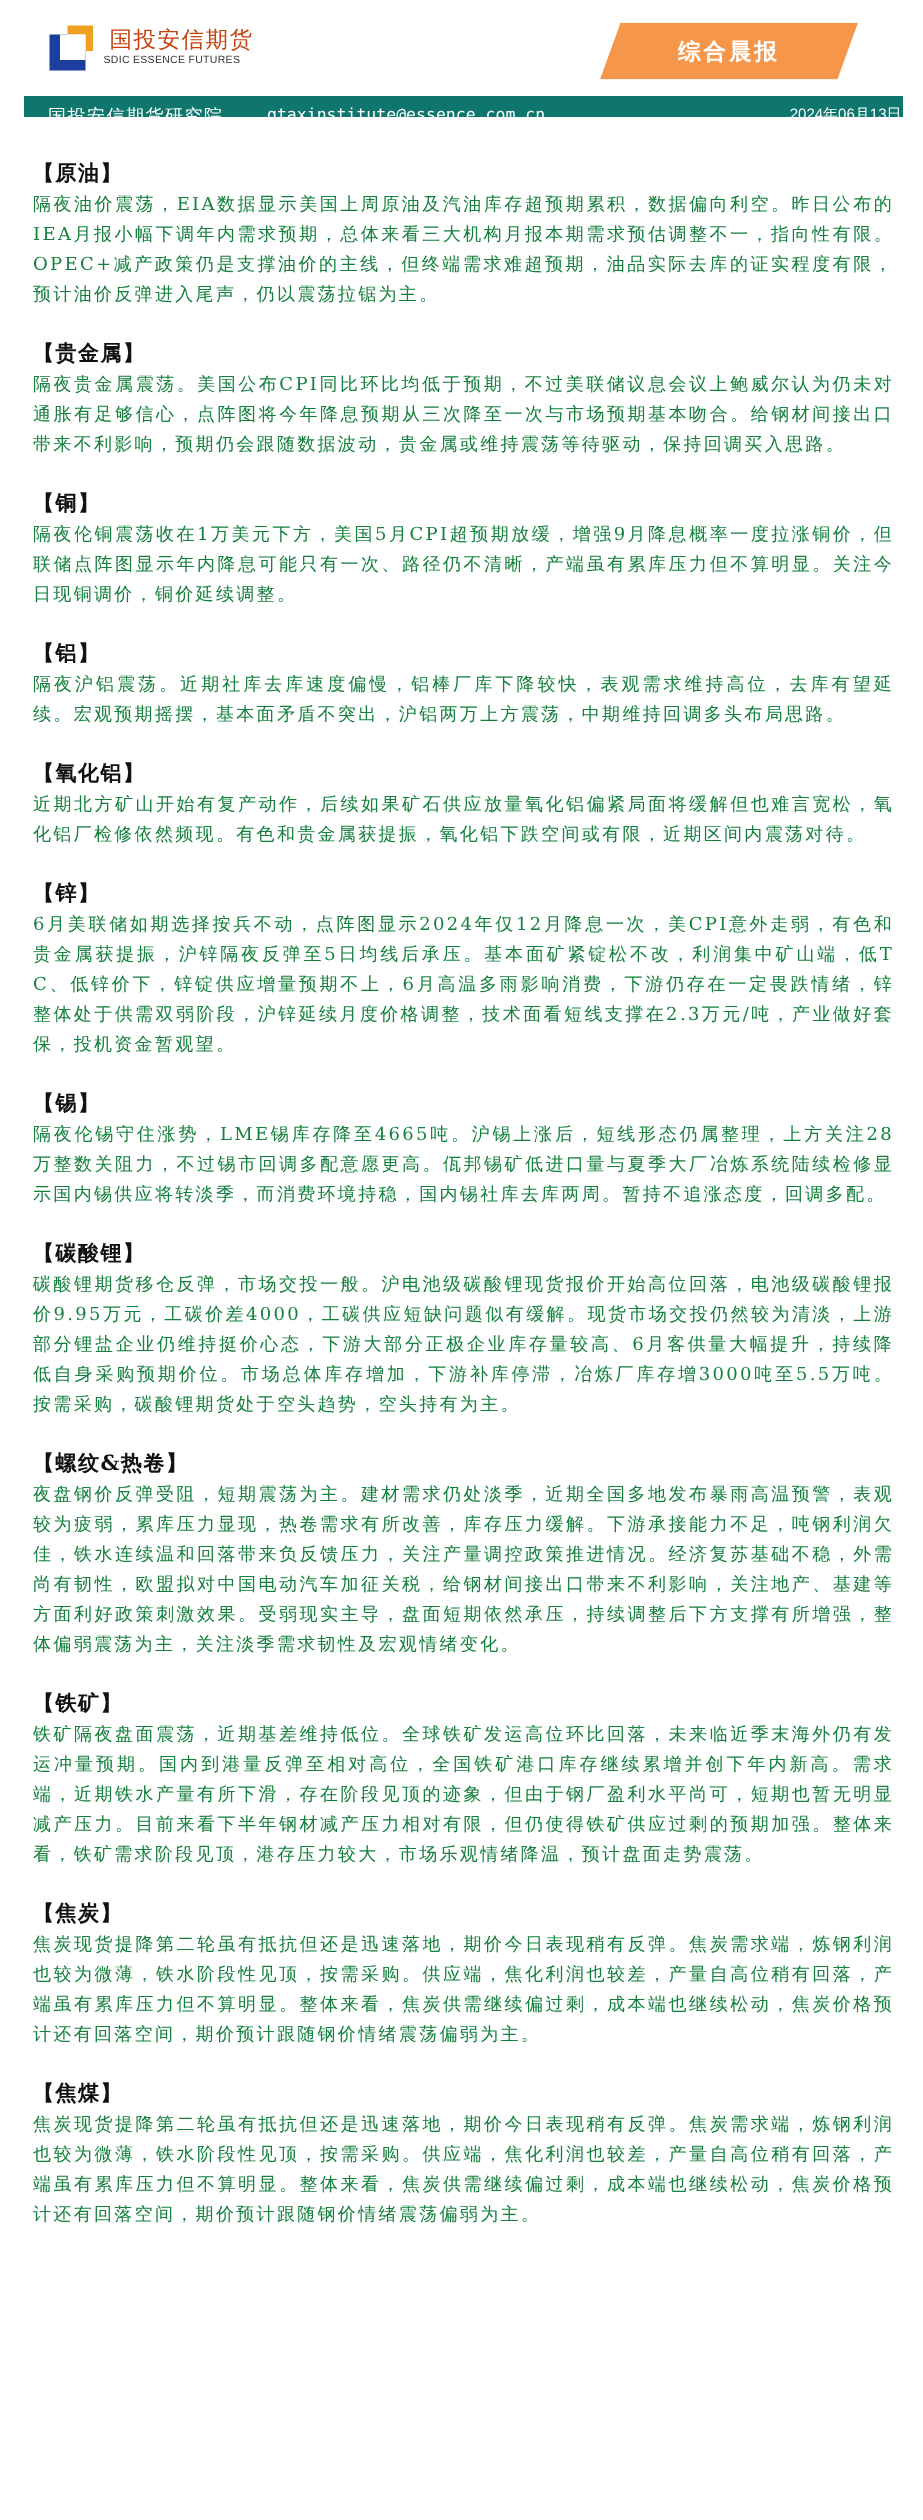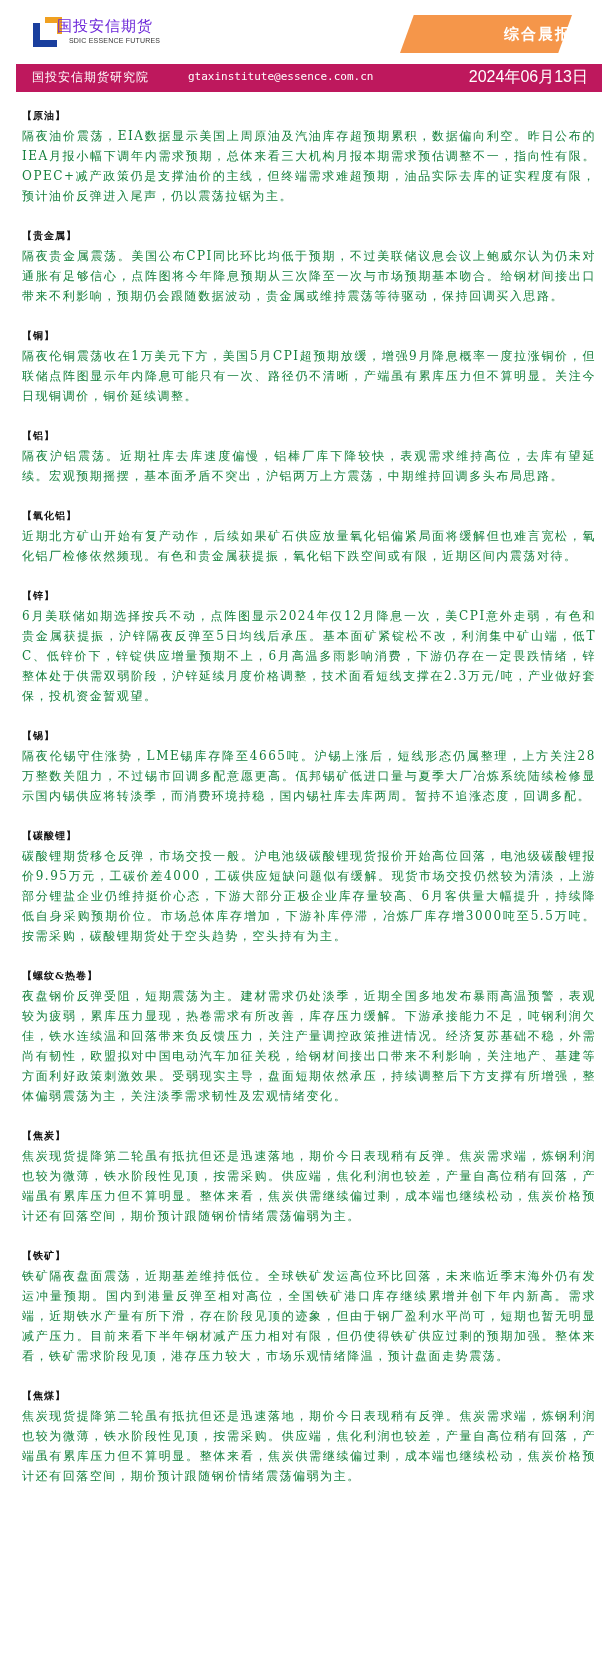--- a/index.html
+++ b/index.html
@@ -5,36 +5,36 @@
   html, body { margin: 0; padding: 0; background: #ffffff; }
   body { width: 615px; height: 1680px; overflow: hidden; position: relative;
          font-family: "DejaVu Serif", "Liberation Serif", serif; color: #222; }
   .header { position: absolute; left: 0; top: 0; width: 615px; height: 62px; }
   .logo { position: absolute; left: 33px; top: 15px; width: 130px; height: 34px; }
   .logo-mark { position: absolute; left: 0; top: 2px; width: 30px; height: 30px; }
   .logo-mark .blue { position: absolute; left: 0; top: 6px; width: 24px; height: 24px; background: #1a3f9e; }
   .logo-mark .white { position: absolute; left: 7px; top: 6px; width: 17px; height: 17px; background: #fff; }
   .logo-mark .orange { position: absolute; left: 12px; top: 0; width: 17px; height: 17px; background: #f0a020; }
   .logo-mark .inner { position: absolute; left: 12px; top: 6px; width: 12px; height: 11px; background: #fff; }
-  .logo-cn { position: absolute; left: 24px; top: 2px; font-family: "DejaVu Sans", sans-serif; font-size: 15px; color: #6d28d9; letter-spacing: 1px; white-space: nowrap; }
+  .logo-cn { position: absolute; left: 40px; top: 2px; font-family: "DejaVu Sans", sans-serif; font-size: 15px; color: #c2410c; letter-spacing: 1px; white-space: nowrap; }
   .logo-en { position: absolute; left: 36px; top: 22px; font-family: "Liberation Sans", sans-serif; font-size: 7px; color: #333; letter-spacing: 0.2px; white-space: nowrap; }
   .report-tag { position: absolute; left: 400px; top: 15px; width: 172px; height: 38px; }
   .report-tag .shape { position: absolute; left: 0; top: 0; width: 172px; height: 38px; background: #f5964a;
         clip-path: polygon(8% 0, 100% 0, 92% 100%, 0 100%); }
-  .report-tag .label { position: absolute; left: 0; top: 0; width: 172px; height: 42px; line-height: 38px; text-align: right;
+  .report-tag .label { position: absolute; left: 0; top: 0; width: 172px; height: 42px; line-height: 38px; text-align: center;
         color: #fff; font-weight: bold; font-size: 15px; letter-spacing: 2px; }
-  .band { position: absolute; left: 16px; top: 64px; width: 586px; height: 28px; background: #be185d; color: #fff;
+  .band { position: absolute; left: 16px; top: 64px; width: 586px; height: 14px; background: #0f766e; color: #fff;
           font-size: 12px; }
   .band span { position: absolute; top: 0; line-height: 26px; white-space: nowrap; }
   .band .org { left: 16px; letter-spacing: 1px; }
-  .band .email { left: 172px; font-family: "DejaVu Sans Mono", "Liberation Mono", monospace; font-size: 11px; }
-  .band .date { right: 14px; font-family: "Liberation Sans", sans-serif; font-size: 16px; }
+  .band .email { left: 162px; font-family: "DejaVu Sans Mono", "Liberation Mono", monospace; font-size: 11px; }
+  .band .date { right: 1px; font-family: "Liberation Sans", sans-serif; font-size: 10px; }
   .content { position: absolute; left: 22px; top: 106px; width: 574px; }
   .section { margin-bottom: 20px; }
-  .sec-title { font-size: 10px; font-weight: bold; line-height: 20px; height: 20px; color: #111; letter-spacing: 1px; }
+  .sec-title { font-size: 14px; font-weight: bold; line-height: 20px; height: 20px; color: #111; letter-spacing: 1px; }
   .sec-body { font-size: 12px; line-height: 20px; color: #15803d; text-align: justify; letter-spacing: 1.55px; word-break: break-all; margin: 0; }
 </style>
 </head>
 <body>
 
 <div class="header">
   <div class="logo">
     <div class="logo-mark">
       <div class="blue"></div>
         <div class="orange"></div>
@@ -87,25 +87,25 @@
   </div>
   <div class="section">
     <div class="sec-title">【碳酸锂】</div>
     <p class="sec-body">碳酸锂期货移仓反弹，市场交投一般。沪电池级碳酸锂现货报价开始高位回落，电池级碳酸锂报价9.95万元，工碳价差4000，工碳供应短缺问题似有缓解。现货市场交投仍然较为清淡，上游部分锂盐企业仍维持挺价心态，下游大部分正极企业库存量较高、6月客供量大幅提升，持续降低自身采购预期价位。市场总体库存增加，下游补库停滞，冶炼厂库存增3000吨至5.5万吨。按需采购，碳酸锂期货处于空头趋势，空头持有为主。</p>
   </div>
   <div class="section">
     <div class="sec-title">【螺纹&amp;热卷】</div>
     <p class="sec-body">夜盘钢价反弹受阻，短期震荡为主。建材需求仍处淡季，近期全国多地发布暴雨高温预警，表观较为疲弱，累库压力显现，热卷需求有所改善，库存压力缓解。下游承接能力不足，吨钢利润欠佳，铁水连续温和回落带来负反馈压力，关注产量调控政策推进情况。经济复苏基础不稳，外需尚有韧性，欧盟拟对中国电动汽车加征关税，给钢材间接出口带来不利影响，关注地产、基建等方面利好政策刺激效果。受弱现实主导，盘面短期依然承压，持续调整后下方支撑有所增强，整体偏弱震荡为主，关注淡季需求韧性及宏观情绪变化。</p>
   </div>
   <div class="section">
+    <div class="sec-title">【铁矿】</div>
+    <p class="sec-body">铁矿隔夜盘面震荡，近期基差维持低位。全球铁矿发运高位环比回落，未来临近季末海外仍有发运冲量预期。国内到港量反弹至相对高位，全国铁矿港口库存继续累增并创下年内新高。需求端，近期铁水产量有所下滑，存在阶段见顶的迹象，但由于钢厂盈利水平尚可，短期也暂无明显减产压力。目前来看下半年钢材减产压力相对有限，但仍使得铁矿供应过剩的预期加强。整体来看，铁矿需求阶段见顶，港存压力较大，市场乐观情绪降温，预计盘面走势震荡。</p>
+  </div>
+  <div class="section">
     <div class="sec-title">【焦炭】</div>
     <p class="sec-body">焦炭现货提降第二轮虽有抵抗但还是迅速落地，期价今日表现稍有反弹。焦炭需求端，炼钢利润也较为微薄，铁水阶段性见顶，按需采购。供应端，焦化利润也较差，产量自高位稍有回落，产端虽有累库压力但不算明显。整体来看，焦炭供需继续偏过剩，成本端也继续松动，焦炭价格预计还有回落空间，期价预计跟随钢价情绪震荡偏弱为主。</p>
-  </div>
-  <div class="section">
-    <div class="sec-title">【铁矿】</div>
-    <p class="sec-body">铁矿隔夜盘面震荡，近期基差维持低位。全球铁矿发运高位环比回落，未来临近季末海外仍有发运冲量预期。国内到港量反弹至相对高位，全国铁矿港口库存继续累增并创下年内新高。需求端，近期铁水产量有所下滑，存在阶段见顶的迹象，但由于钢厂盈利水平尚可，短期也暂无明显减产压力。目前来看下半年钢材减产压力相对有限，但仍使得铁矿供应过剩的预期加强。整体来看，铁矿需求阶段见顶，港存压力较大，市场乐观情绪降温，预计盘面走势震荡。</p>
   </div>
   <div class="section">
     <div class="sec-title">【焦煤】</div>
     <p class="sec-body">焦炭现货提降第二轮虽有抵抗但还是迅速落地，期价今日表现稍有反弹。焦炭需求端，炼钢利润也较为微薄，铁水阶段性见顶，按需采购。供应端，焦化利润也较差，产量自高位稍有回落，产端虽有累库压力但不算明显。整体来看，焦炭供需继续偏过剩，成本端也继续松动，焦炭价格预计还有回落空间，期价预计跟随钢价情绪震荡偏弱为主。</p>
   </div>
 
 </div>
 
 </body></html>

